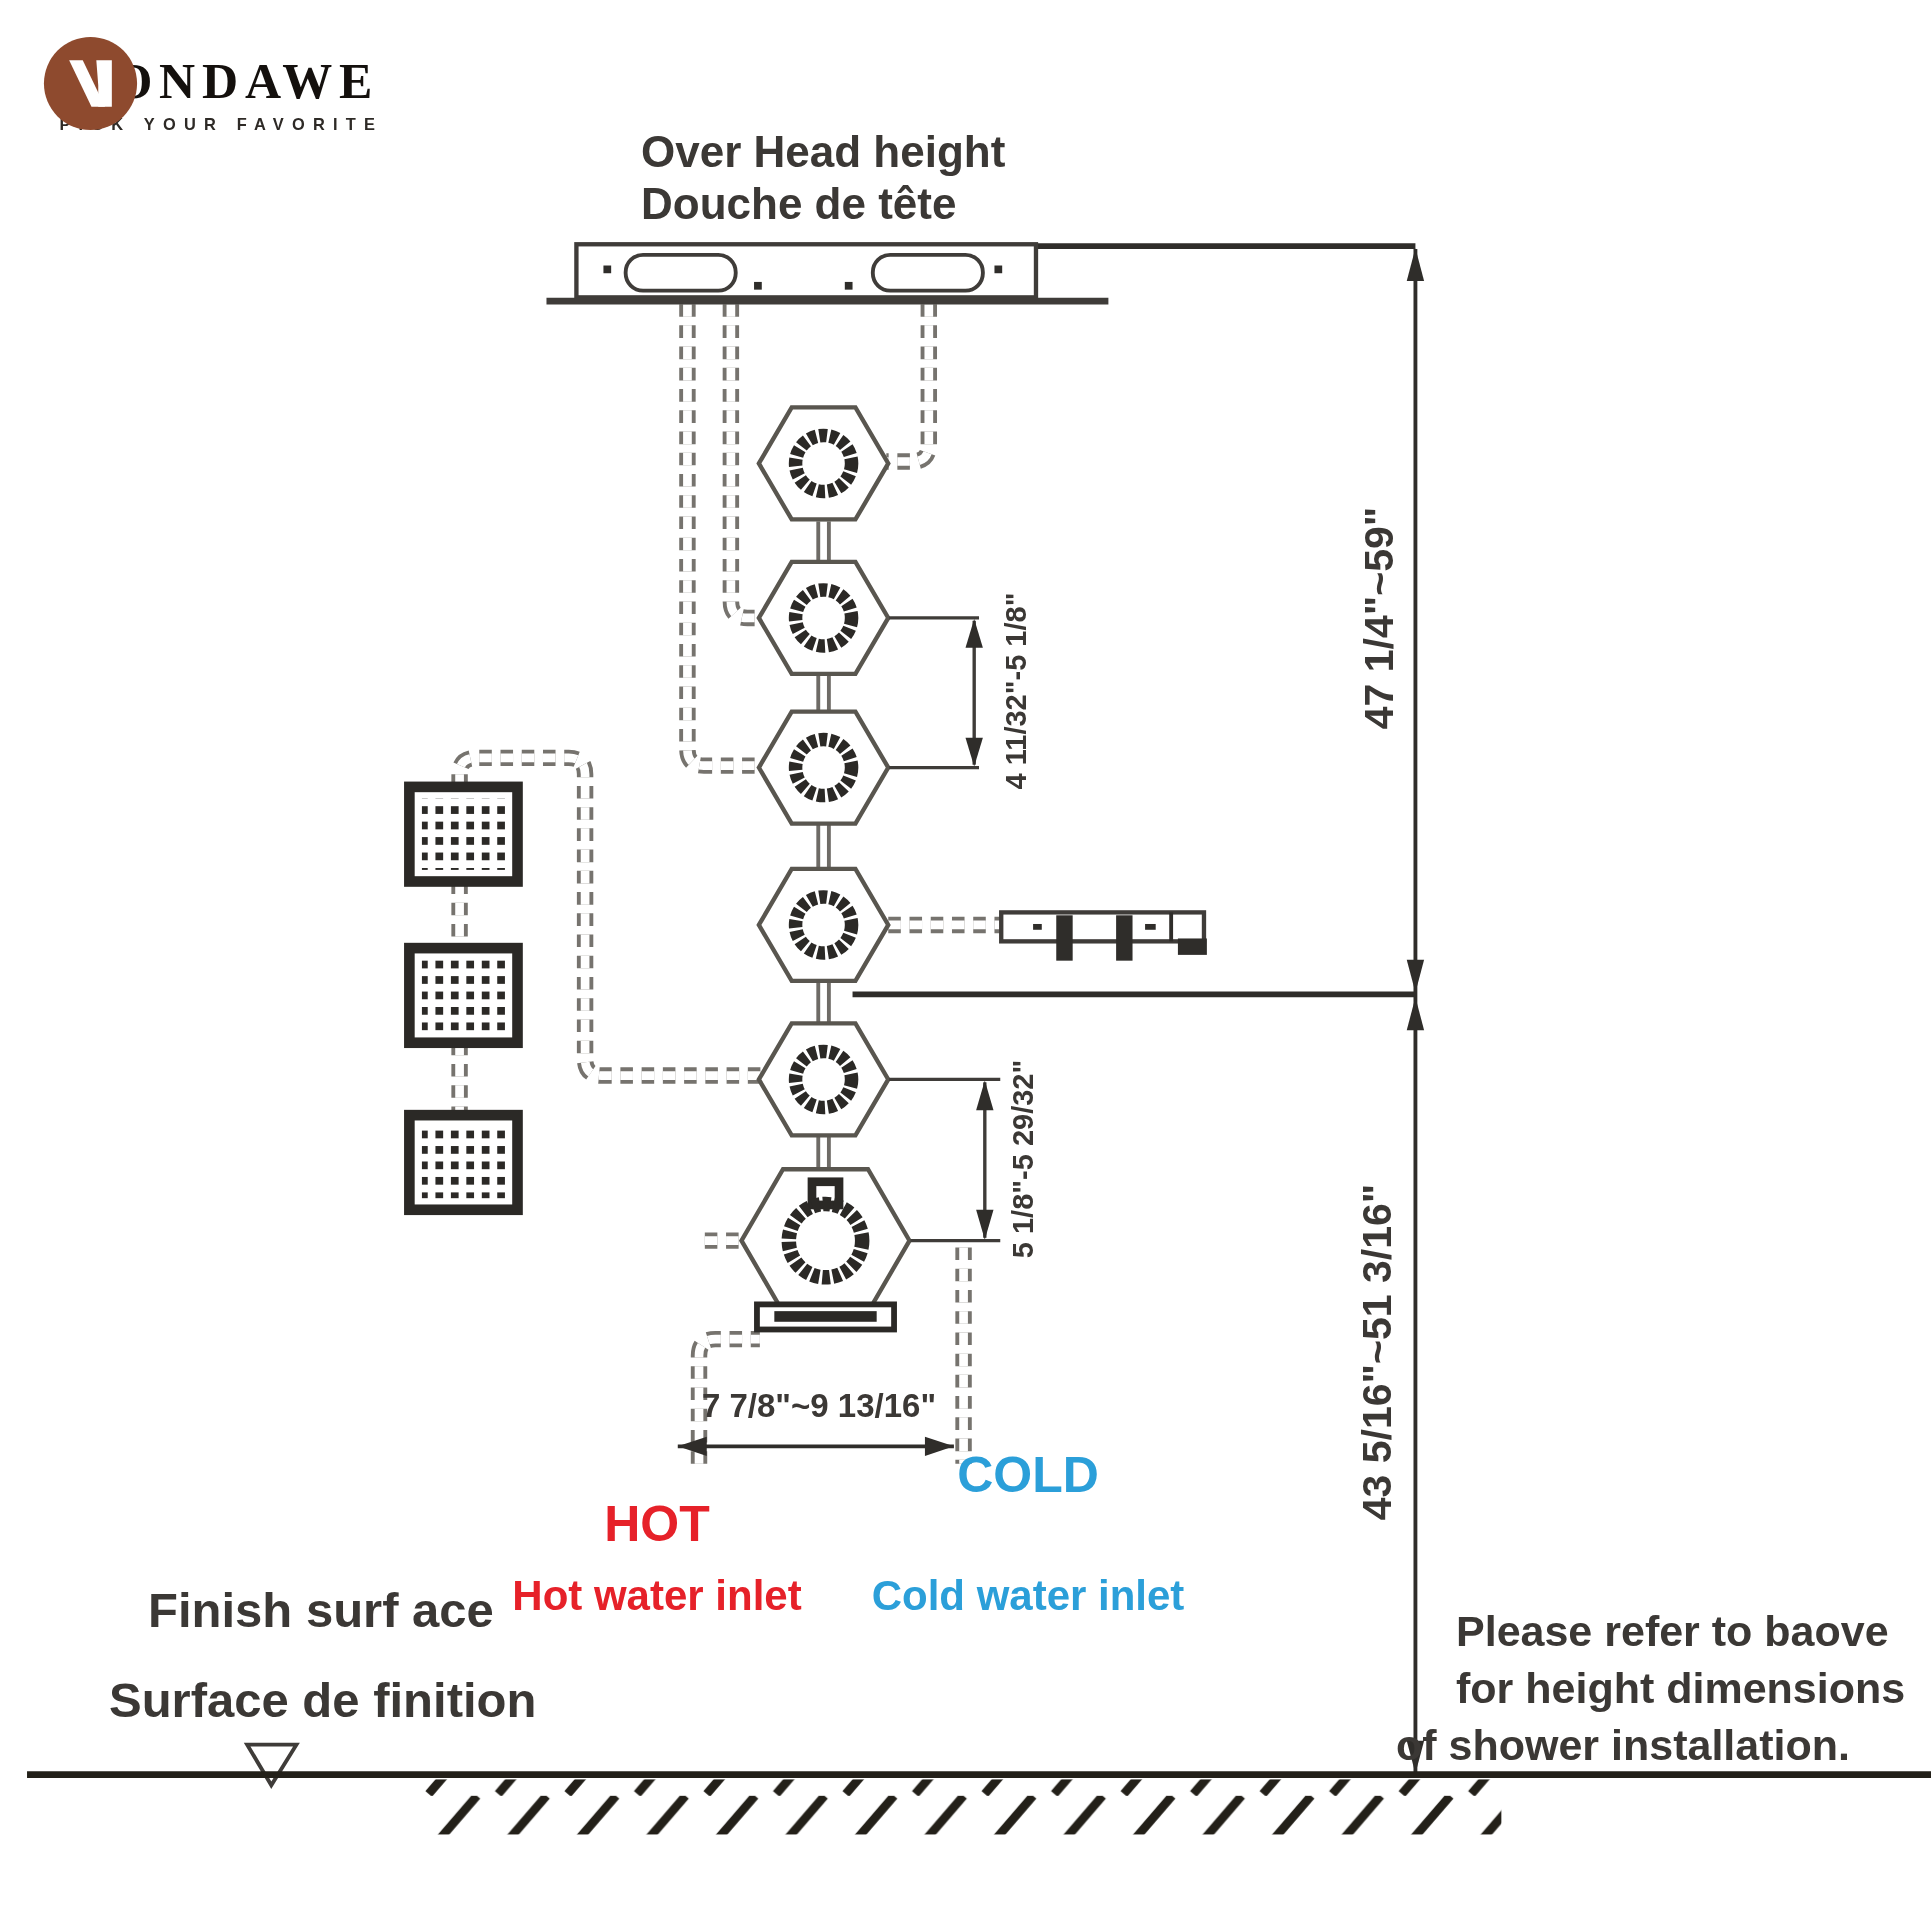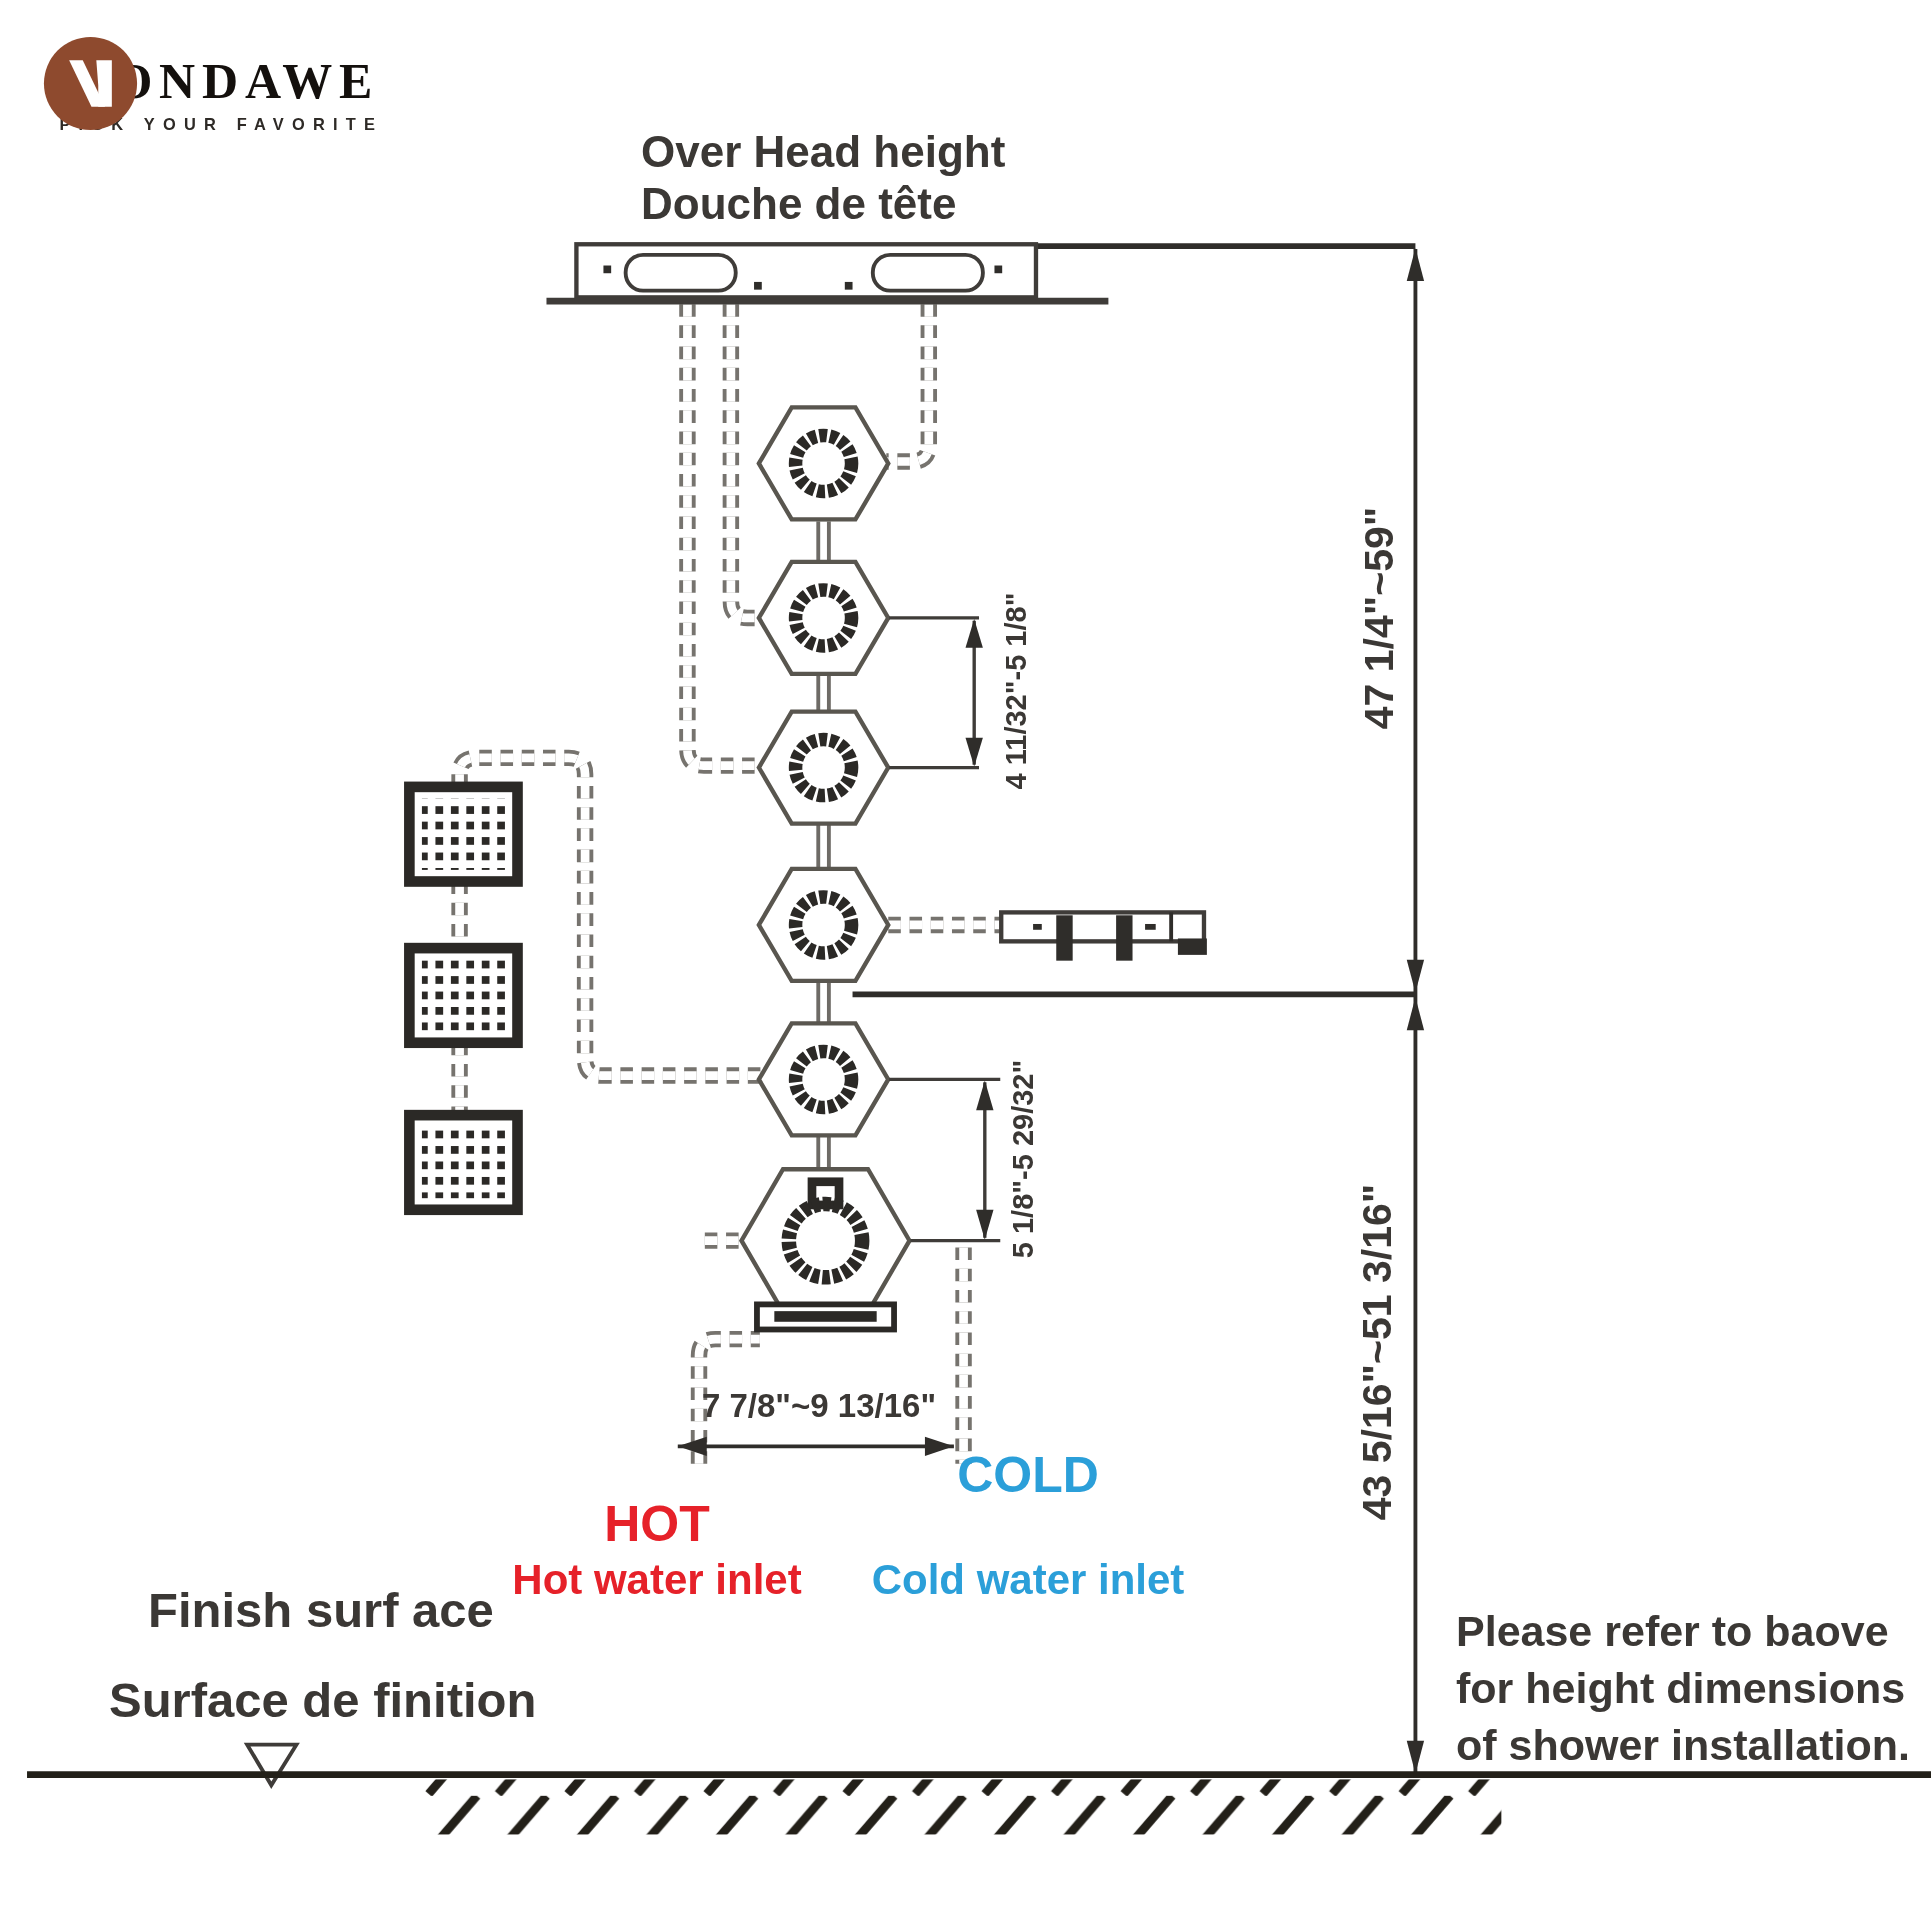--- a/index.html
+++ b/index.html
@@ -24,21 +24,21 @@
   .ringbig{fill:none;stroke:#2b2926;stroke-width:15;stroke-dasharray:8 3;}
   .jet-outer{fill:#ffffff;stroke:#2b2926;stroke-width:11;}
 
   .txt{position:absolute;white-space:nowrap;}
   .title-line{font-size:44px;font-weight:700;color:#3b3835;line-height:52px;}
   .dim-rot{transform:translate(-50%,-50%) rotate(-90deg);font-weight:700;color:#3b3835;}
   .dim-big{font-size:41px;}
   .dim-small{font-size:29px;}
   .dim-h{transform:translate(-50%,-50%);font-size:33px;font-weight:700;color:#3b3835;}
   .inlet-title{transform:translate(-50%,-50%);font-size:50px;font-weight:700;}
-  .inlet-sub{transform:translate(-50%,-50%);font-size:42px;font-weight:700;}
+  .inlet-sub{transform:translate(-50%,-50%);font-size:42px;font-weight:700;margin-top:16px;}
   .hot{color:#e62129;}
   .cold{color:#2b9fd9;}
   .surface-label{font-size:49px;font-weight:600;color:#3b3835;}
   .note-line{font-size:43px;font-weight:600;color:#3b3835;line-height:57px;}
 
   #logo{position:absolute;left:42px;top:35px;display:flex;align-items:flex-start;}
   #logo-mark{width:97px;height:97px;}
   #logo-text{margin-left:17.4px;padding-top:21px;}
   #brand-name{font-family:"Liberation Serif", serif;font-size:50px;font-weight:600;
               letter-spacing:6.8px;color:#14100d;line-height:50px;}
@@ -225,16 +225,16 @@
   <div class="txt inlet-title hot" style="left:657px;top:1524px;">HOT</div>
   <div class="txt inlet-sub hot" style="left:657px;top:1580px;">Hot water inlet</div>
   <div class="txt inlet-title cold" style="left:1028px;top:1475px;">COLD</div>
   <div class="txt inlet-sub cold" style="left:1028px;top:1580px;">Cold water inlet</div>
 
   <div class="txt surface-label" style="left:148px;top:1582px;">Finish surf ace</div>
   <div class="txt surface-label" style="left:109px;top:1672px;">Surface de finition</div>
 
   <div class="txt note-line" style="left:1456px;top:1603px;">Please refer to baove</div>
   <div class="txt note-line" style="left:1456px;top:1660px;">for height dimensions</div>
-  <div class="txt note-line" style="left:1456px;top:1717px;text-align:center;">of shower installation.</div>
+  <div class="txt note-line" style="left:1396px;top:1717px;text-align:center;">of shower installation.</div>
 
 </div>
 
 
 </body></html>

